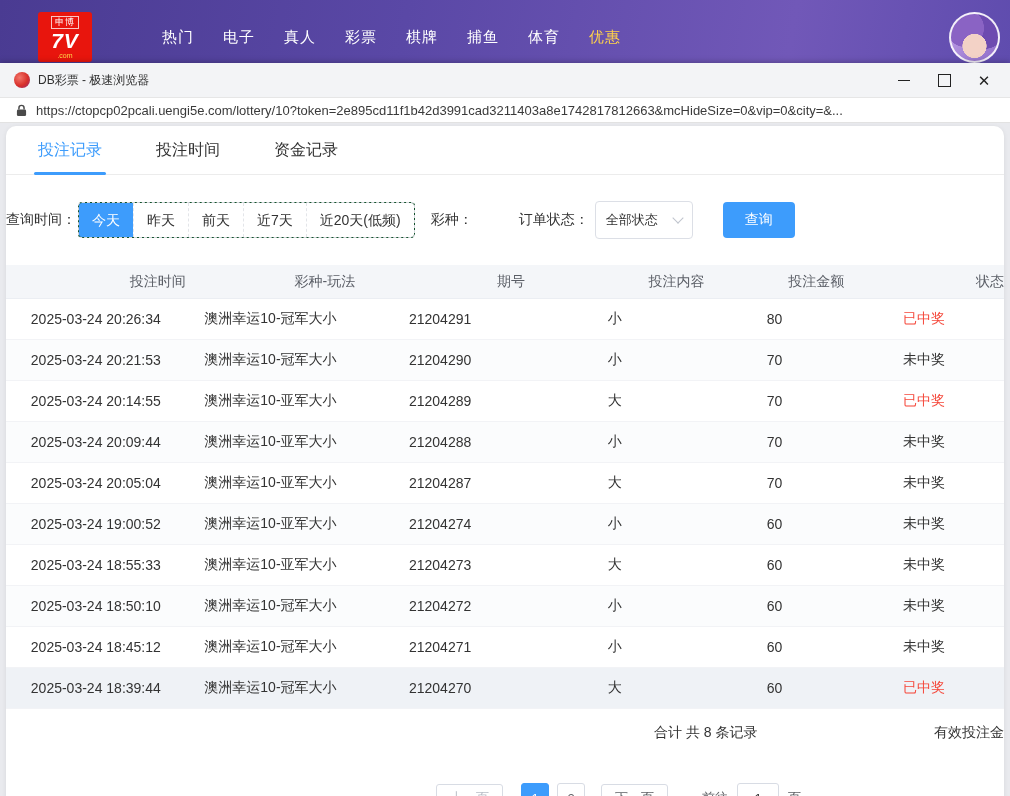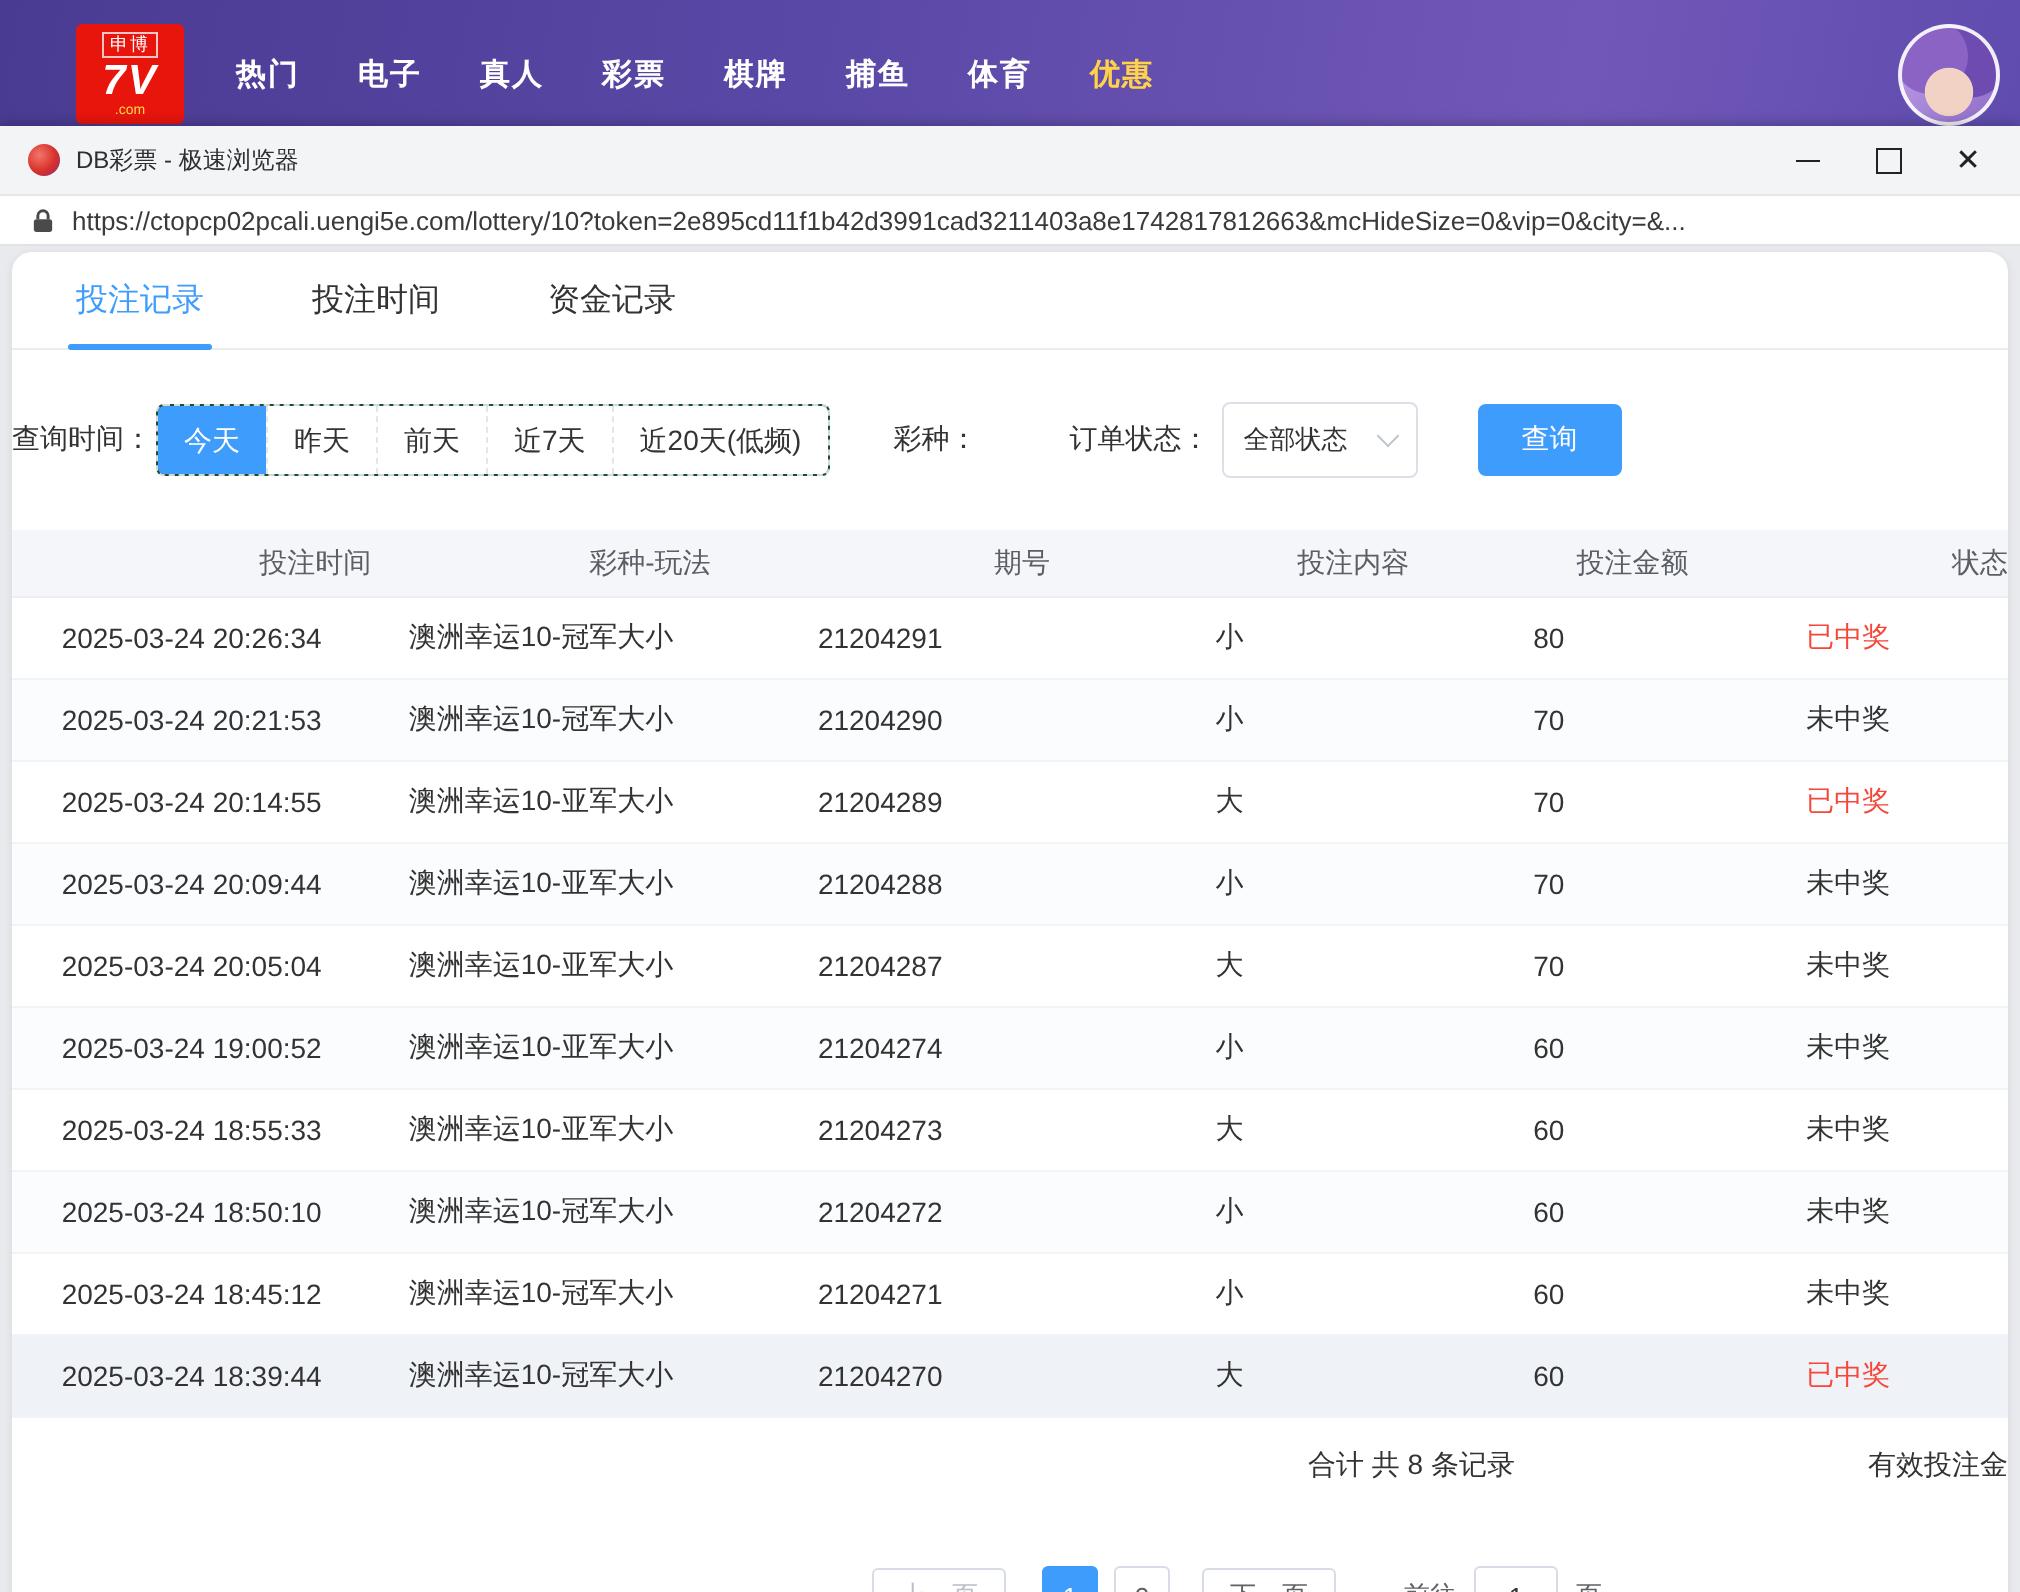--- a/index.html
+++ b/index.html
@@ -1,28 +1,28 @@
 <!DOCTYPE html>
 <html><head>
 <meta charset="utf-8">
 <style>
   html,body{margin:0;padding:0}
   body{width:1010px;height:796px;overflow:hidden;position:relative;background:#e9eaee;
        font-family:"Liberation Sans","DejaVu Sans",sans-serif;}
 
   
   .top-nav{height:74px;background:linear-gradient(100deg,#4a3b92 0%,#5a48a6 40%,#7158b8 78%,#5f4cae 100%);
-           display:flex;align-items:center;padding:0 8px;}
+           display:flex;align-items:center;padding:0 8px;gap:44px;}
   .logo{width:54px;height:50px;background:#e8150d;border-radius:3px;display:flex;flex-direction:column;
         align-items:center;justify-content:center;margin:0 26px 0 30px;color:#fff;line-height:1;flex:none;cursor:pointer}
   .logo-top{font-size:9px;letter-spacing:1px;border:1px solid rgba(255,255,255,.75);padding:1px 3px;margin-bottom:1px}
   .logo-main{font-size:21px;font-weight:bold;font-style:italic;letter-spacing:1px}
   .logo-suffix{font-size:7px;color:#ffd94a;margin-top:1px}
   .nav-menu{display:flex;align-items:center}
-  .nav-item{color:#fff;font-size:15px;font-weight:bold;letter-spacing:1px;margin-right:29px;cursor:pointer;white-space:nowrap}
+  .nav-item{color:#fff;font-size:15px;font-weight:normal;letter-spacing:1px;margin-right:29px;cursor:pointer;white-space:nowrap}
   .nav-item.hl{color:#ffd24a}
   .avatar{margin-left:auto;margin-right:2px;width:47px;height:47px;border-radius:50%;flex:none;cursor:pointer;
           border:2px solid rgba(255,255,255,.9);
           background:
             radial-gradient(circle at 50% 68%, #f3d2c6 0 30%, rgba(0,0,0,0) 31%),
             radial-gradient(circle at 30% 30%, #8a63c4 0 40%, rgba(0,0,0,0) 41%),
             radial-gradient(circle at 72% 32%, #6d4bb0 0 42%, rgba(0,0,0,0) 43%),
             linear-gradient(135deg,#c5a6ea,#8d6cc8);}
 
   
@@ -52,21 +52,21 @@
   .tab.active{color:#3d9cfc}
   .tab.active::after{content:"";position:absolute;left:0;right:0;bottom:-1px;height:3px;background:#3d9cfc;border-radius:2px}
 
   .filters{display:flex;align-items:center;height:90px;}
   .flabel{font-size:14px;color:#333;white-space:nowrap}
   .time-group{display:flex;border:1px dashed #d4d7dc;border-radius:4px;overflow:hidden;margin-left:2px;background:#14532d}
   .time-opt{height:34px;line-height:34px;padding:0 13px;font-size:14px;color:#333;cursor:pointer;
             border-left:1px dashed #e3e5e9;white-space:nowrap;background:#fff}
   .time-opt:first-child{border-left:none}
   .time-opt.selected{background:#3d9cfc;color:#fff}
-  .lbl-lottery{margin-left:32px}
+  .lbl-lottery{margin-left:16px}
   .lbl-status{margin-left:46px}
   .select{height:36px;border:1px solid #dcdfe6;border-radius:4px;display:flex;align-items:center;
           padding:0 10px;margin-left:6px;cursor:pointer;background:#fff}
   .select-text{font-size:13px;color:#333;margin-right:16px;white-space:nowrap}
   .chev{width:7px;height:7px;border-right:1.5px solid #bfc4cd;border-bottom:1.5px solid #bfc4cd;
         transform:rotate(45deg);margin-top:-4px}
   .search-btn{height:36px;width:72px;background:#3d9cfc;color:#fff;font-size:14px;border:none;border-radius:4px;
               margin-left:30px;cursor:pointer;font-family:inherit}
 
   .thead{display:flex;height:33px;background:#f4f6f9;align-items:center;border-bottom:1px solid #ebeef3}

